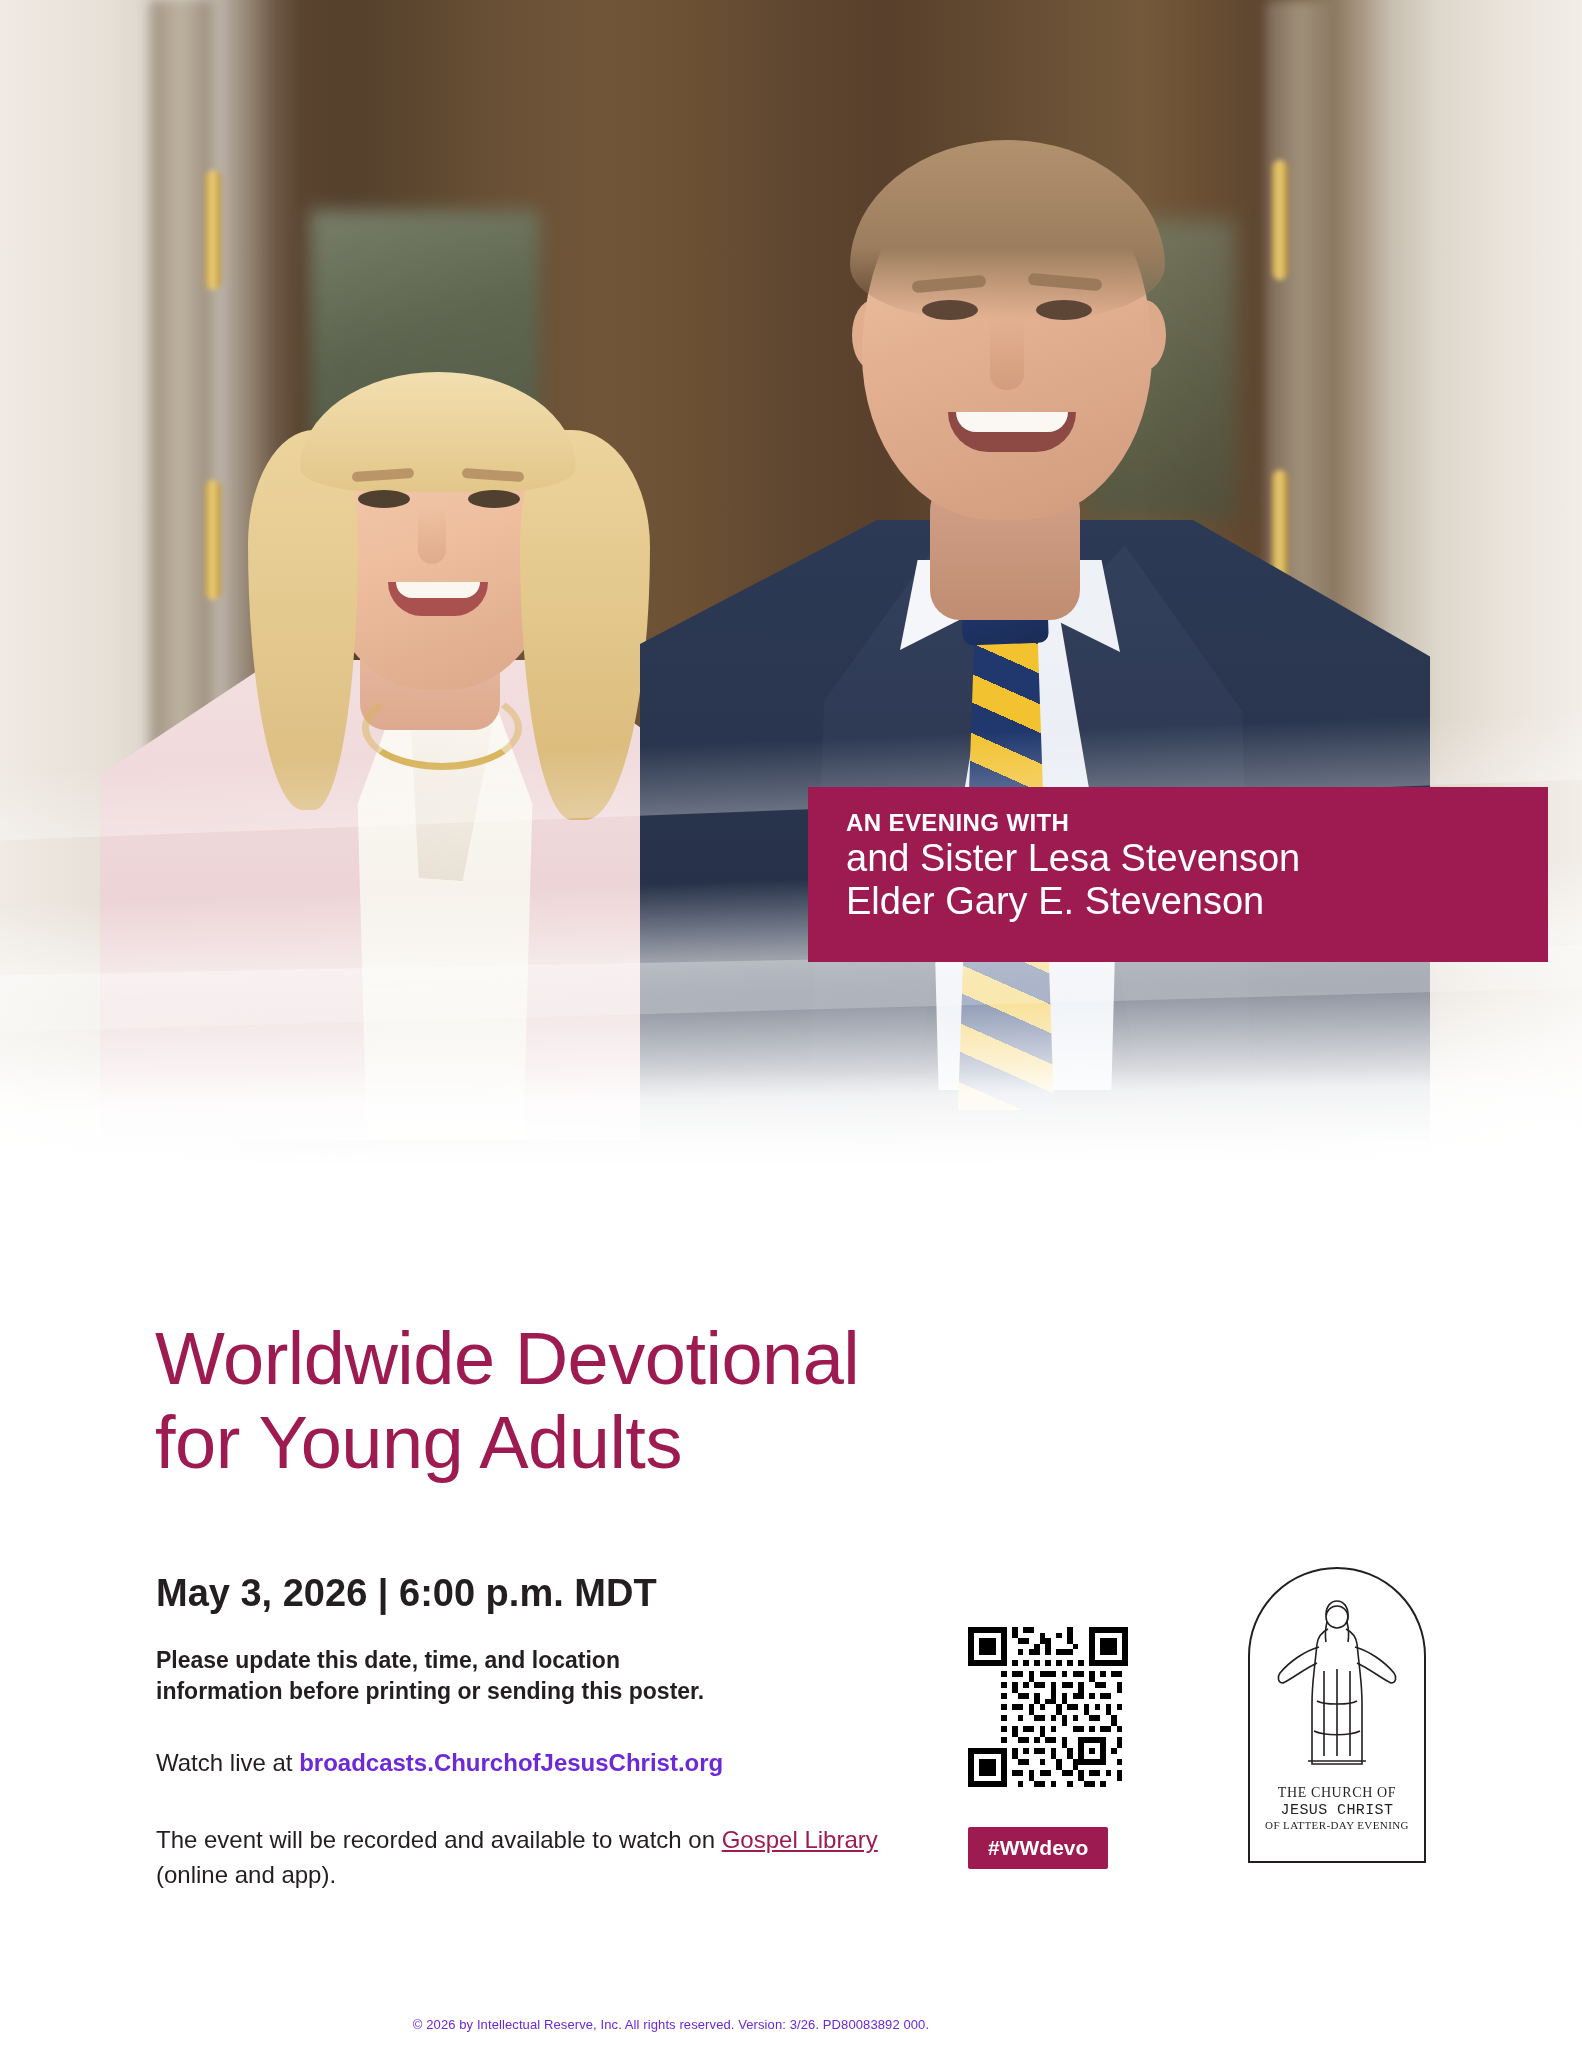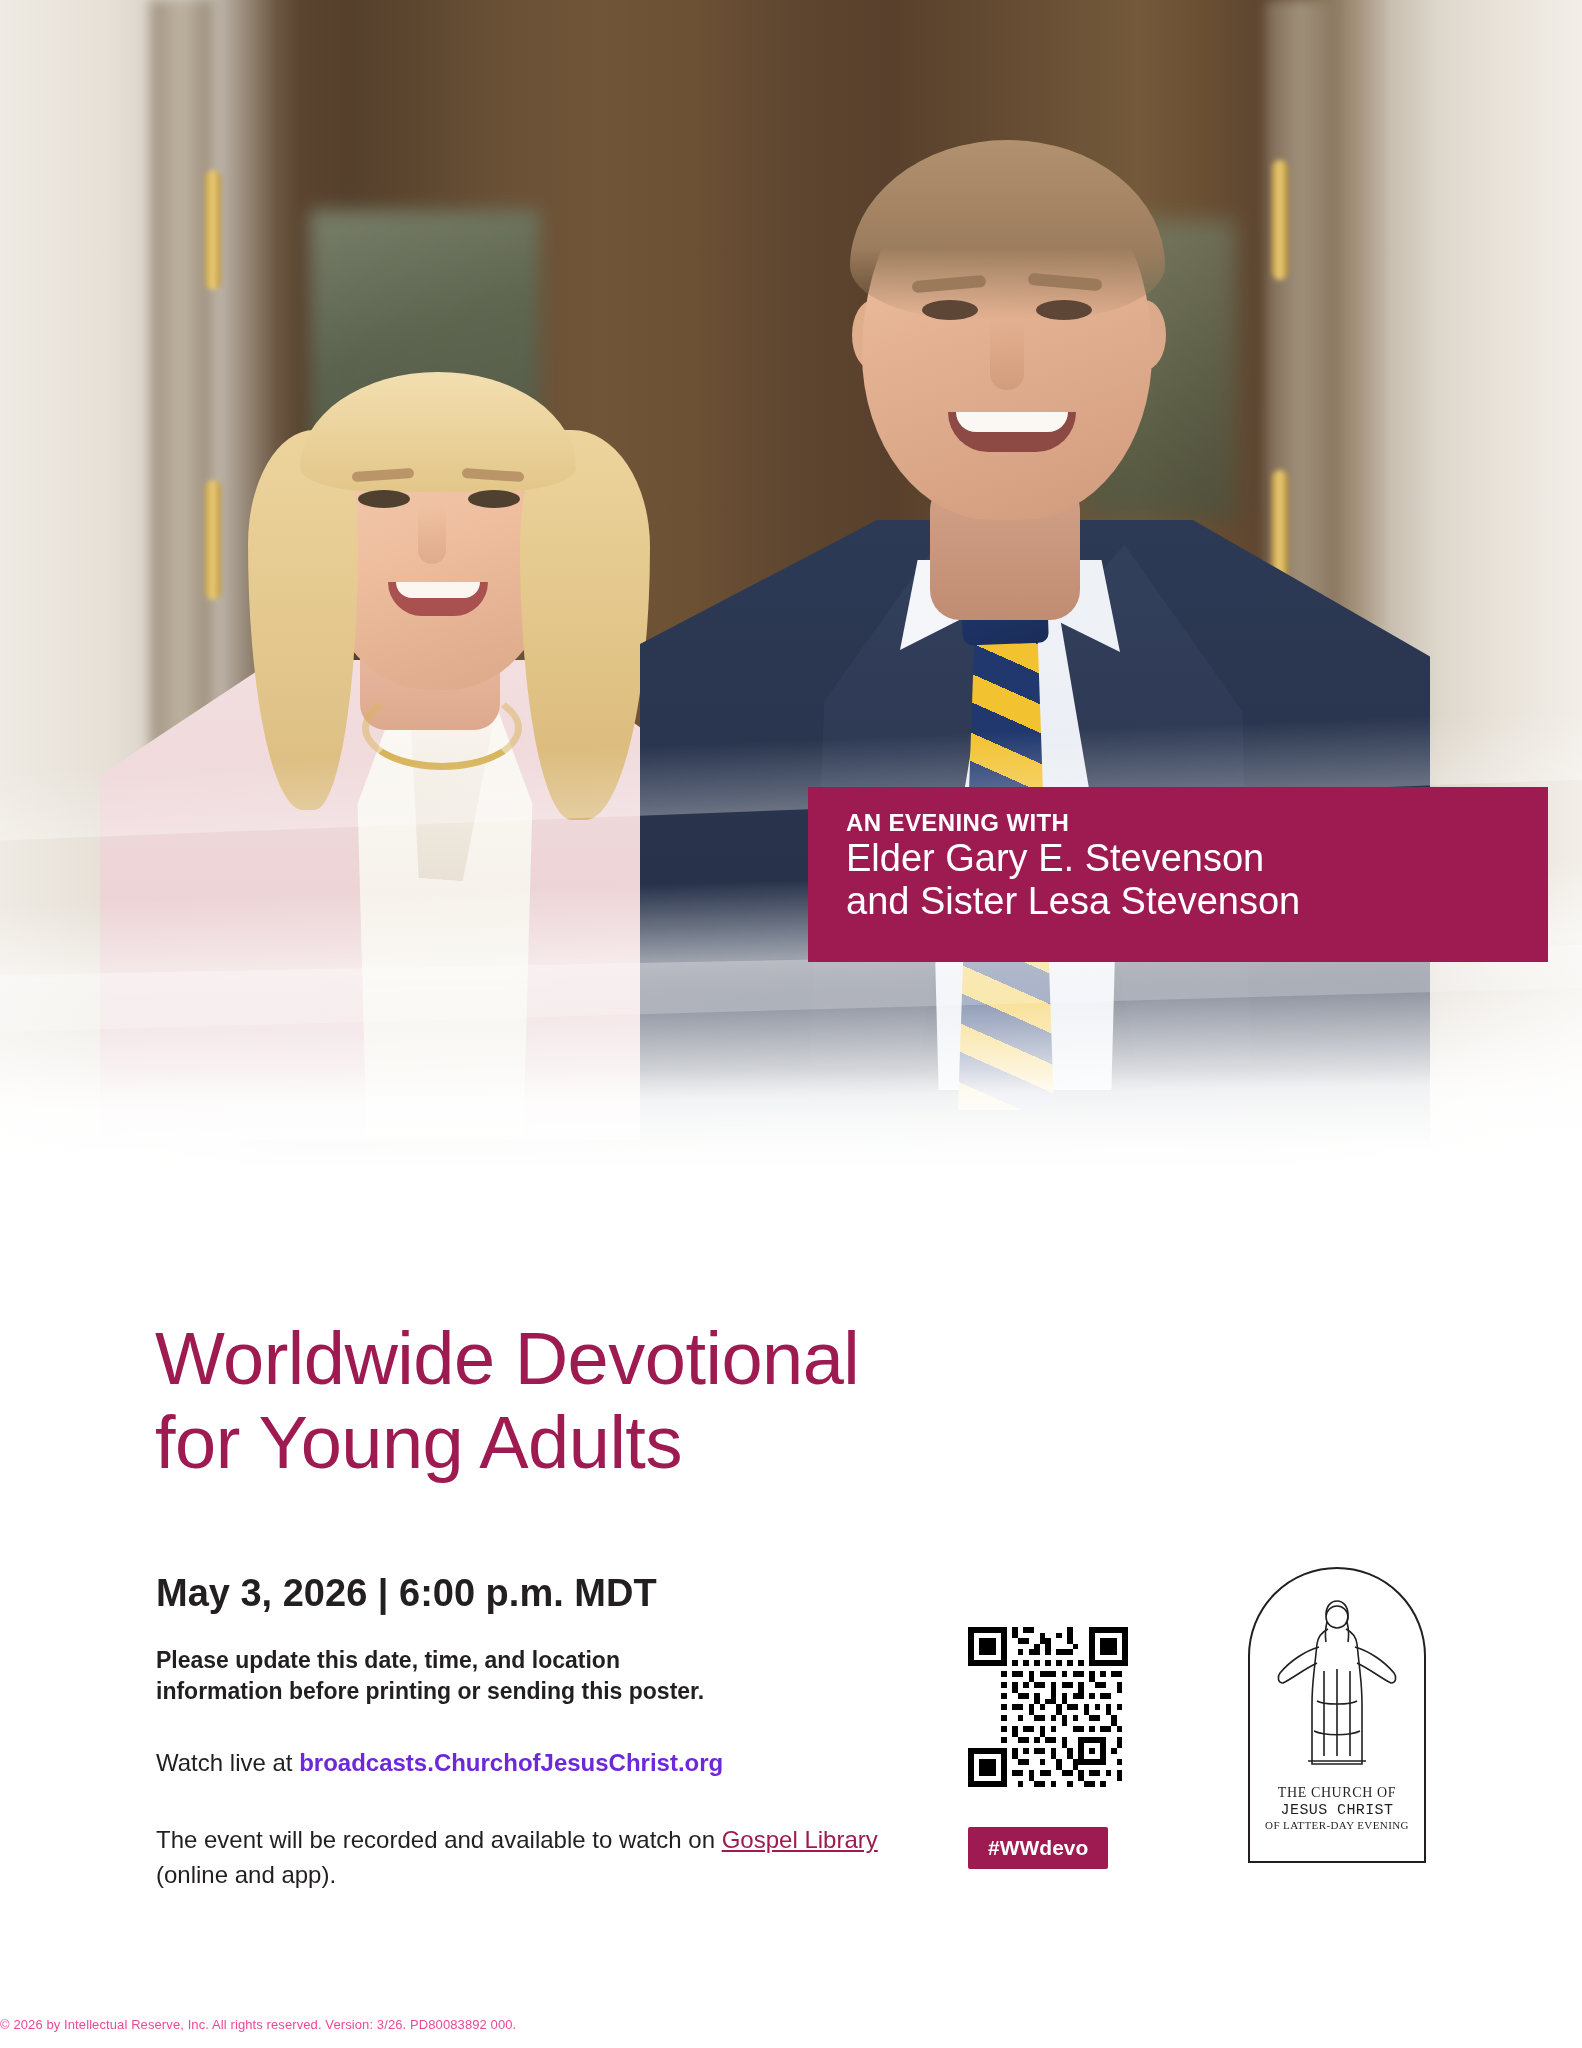--- a/index.html
+++ b/index.html
@@ -450,23 +450,23 @@
     position: absolute;
     left: 24px; top: 24px;
     width: 130px; height: 182px;
   }
 
   .copyright {
     position: absolute;
     left: 0;
     top: 790px;
     width: 1342px;
-    text-align: left;
+    text-align: center;
     font-size: 13px;
-    color: #ec4899;
+    color: #6d28d9;
     letter-spacing: .1px;
   }
 </style>
 </head>
 <body>
 
 <div class="poster">
 
   <div class="hero">
     <div class="hero-bg"></div>
@@ -521,22 +521,22 @@
       <div class="man-teeth"></div>
     </div>
 
     <div class="light-band band-c"></div>
     <div class="light-band band-a"></div>
     <div class="light-band band-b"></div>
     <div class="hero-fade"></div>
 
     <div class="name-block">
       <div class="name-kicker">AN EVENING WITH</div>
+      <div class="name-line">and Sister Lesa Stevenson</div>
       <div class="name-line">Elder Gary E. Stevenson</div>
-      <div class="name-line">and Sister Lesa Stevenson</div>
     </div>
   </div>
 
   <div class="content">
 
     <div class="headline">
       <div>Worldwide Devotional</div>
       <div>for Young Adults</div>
     </div>
 

